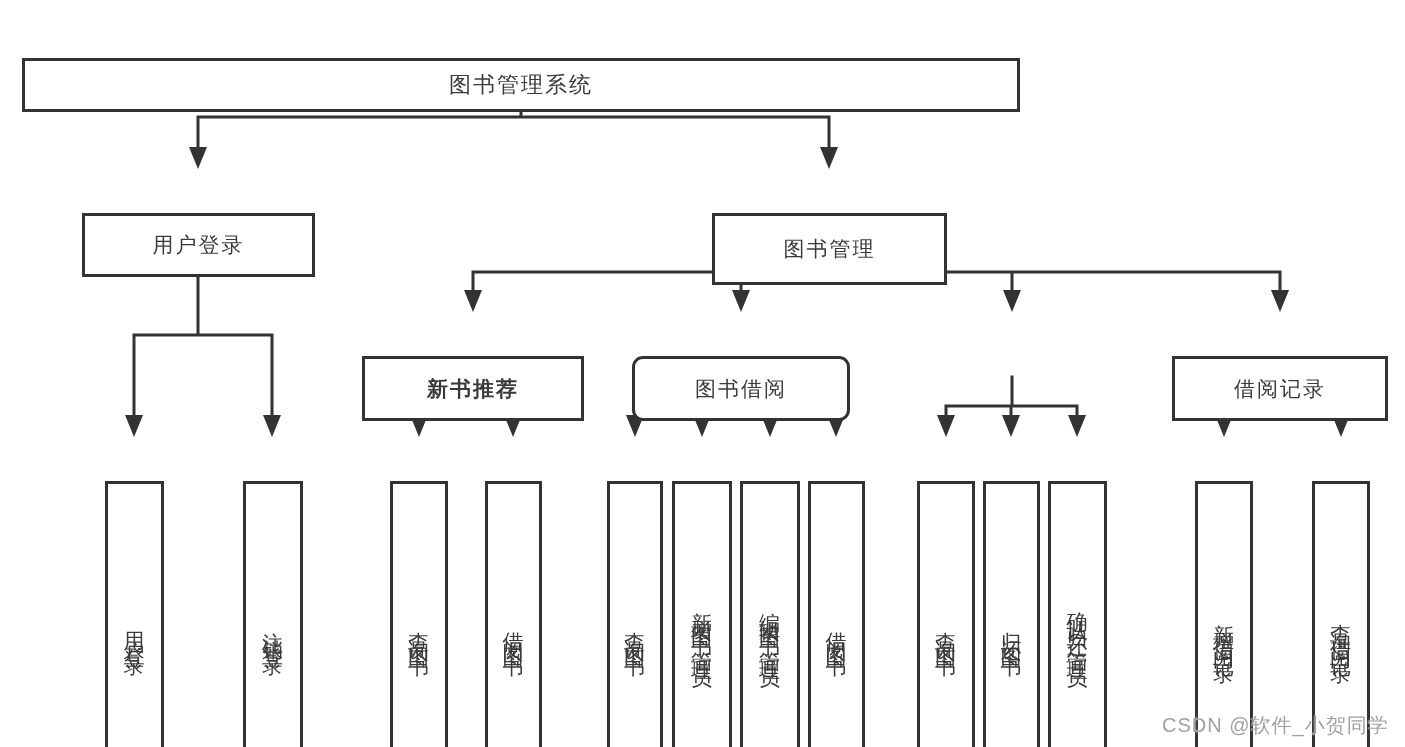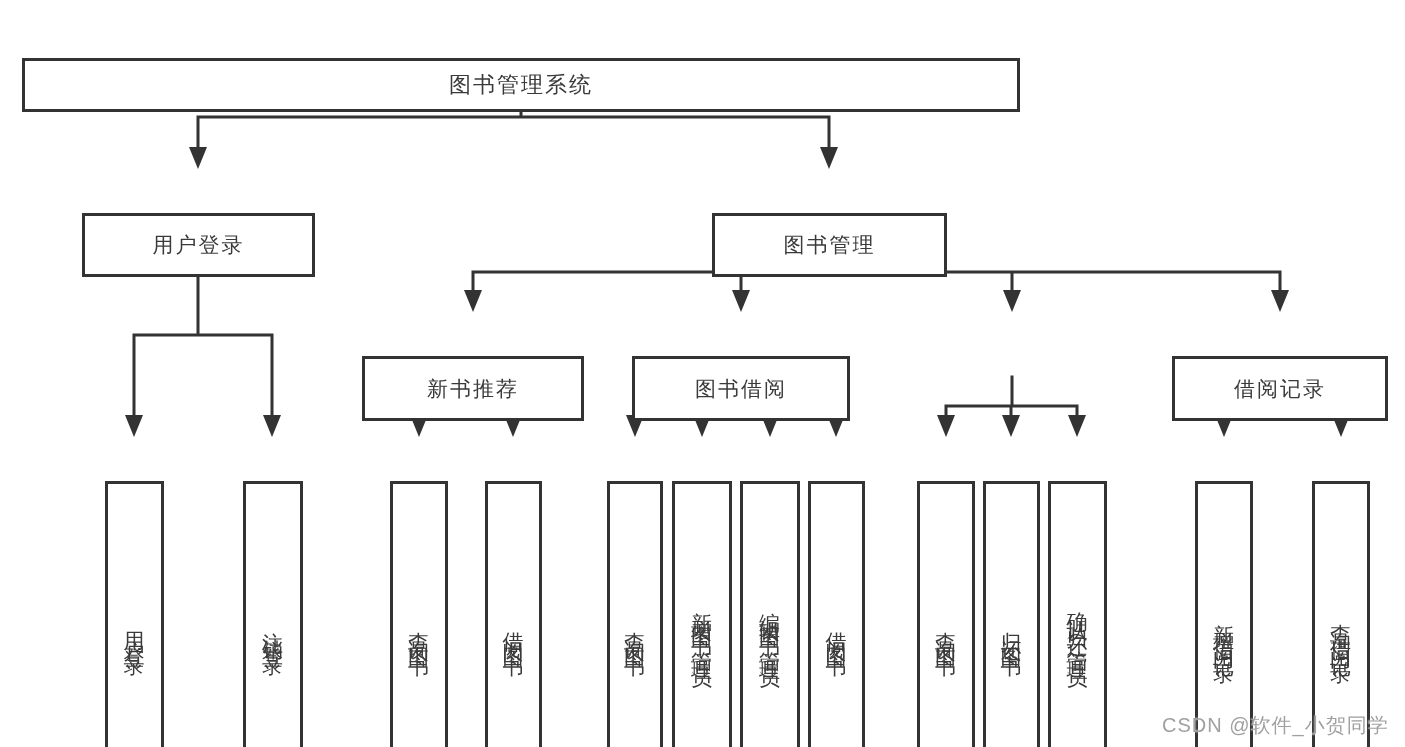--- a/index.html
+++ b/index.html
@@ -100,28 +100,28 @@
     </g>
   </svg>
 
   <div class="box h root" style="left:22px; top:14px; width:998px; height:54px;">
     <span>图书管理系统</span>
   </div>
 
   <div class="box h" style="left:82px; top:169px; width:233px; height:64px;">
     <span>用户登录</span>
   </div>
-  <div class="box h" style="left:712px; top:169px; width:235px; height:64px;">
+  <div class="box h" style="left:712px; top:169px; width:235px; height:72px;">
     <span>图书管理</span>
   </div>
 
-  <div class="box h" style="left:362px; top:312px; width:222px; height:65px;">
+  <div class="box h" style="left:362px; top:312px; width:222px; height:65px;font-weight:bold;">
     <span>新书推荐</span>
   </div>
-  <div class="box h" style="left:632px; top:312px; width:218px; height:65px;">
+  <div class="box h" style="left:632px; top:312px; width:218px; height:65px;border-radius:11px;">
     <span>图书借阅</span>
   </div>
   <div class="box h" style="left:1172px; top:312px; width:216px; height:65px;">
     <span>借阅记录</span>
   </div>
 
   <div class="box v" style="left:105px; top:437px; width:59px; height:299px;">
     <span>用户登录</span>
   </div>
   <div class="box v" style="left:243px; top:437px; width:60px; height:299px;">

